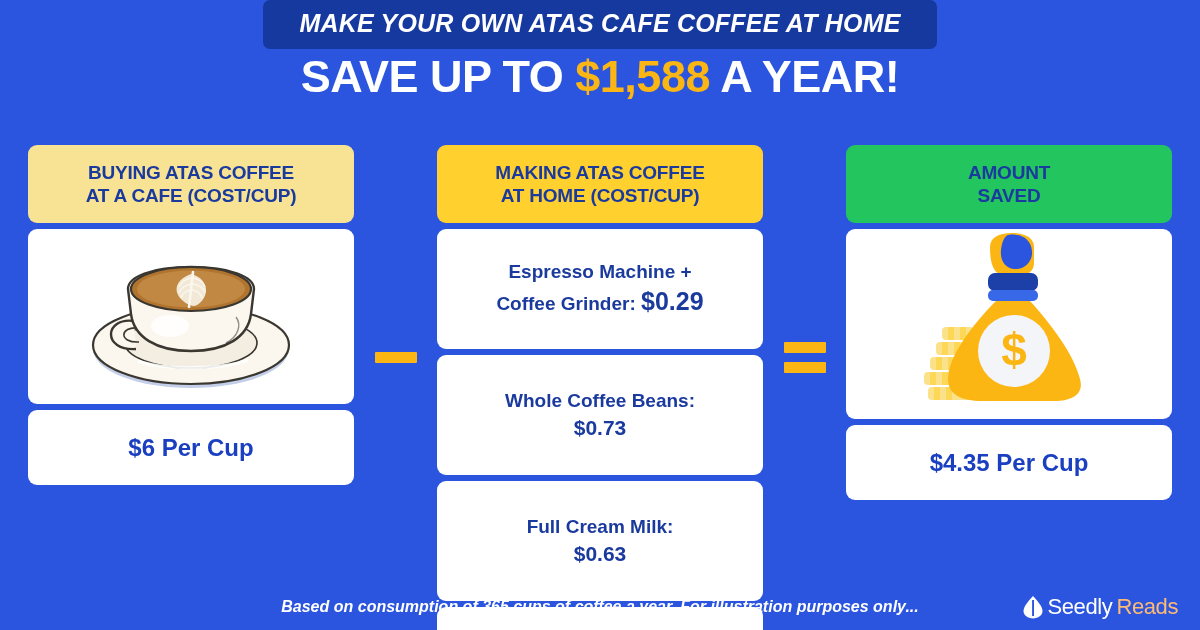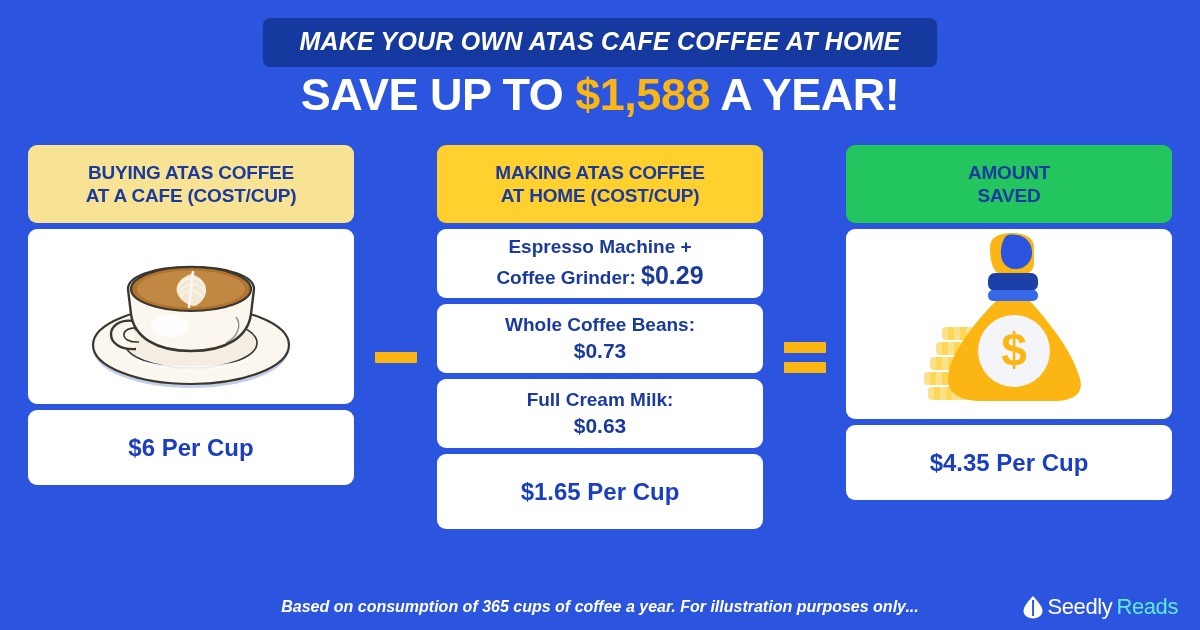--- a/index.html
+++ b/index.html
@@ -9,21 +9,21 @@
     font-family:"Liberation Sans", sans-serif;
     overflow:hidden;
     position:relative;
   }
 
   
   .banner-wrap{
     width:100%;
     display:flex;
     justify-content:center;
-    padding-top:18px;
+    padding-top:0;
     align-items:flex-end;
   }
   .banner{
     background:#16399F;
     color:#FFFFFF;
     font-size:25px;
     font-weight:bold;
     font-style:italic;
     letter-spacing:0.2px;
     padding:11px 36px 13px 36px;
@@ -118,21 +118,21 @@
     border-radius:9px;
     display:flex;
     flex-direction:column;
     align-items:center;
     justify-content:center;
     text-align:center;
     color:#1A3A9E;
     padding:10px 14px;
     line-height:1.35;
   }
-  .item.tall{ height:69px; }
+  .item.tall{ height:120px; }
   .item .lab{ font-size:19px; font-weight:bold; }
   .item .lab .val{ font-size:25px; }
   .item .big{ font-size:21px; font-weight:bold; }
 
   .footcard{
     background:#FFFFFF;
     border-radius:9px;
     height:75px;
     display:flex;
     align-items:center;
@@ -163,21 +163,21 @@
     position:absolute;
     right:22px;
     display:flex;
     align-items:center;
     gap:4px;
     font-size:22px;
     font-weight:normal;
     letter-spacing:-0.4px;
   }
   .logo .seedly{ color:#FFFFFF; }
-  .logo .reads { color:#5eead4; }
+  .logo .reads { color:#fdba74; }
   .logo svg{ display:block; }
 
   .art{ display:block; }
 </style>
 </head>
 <body>
 
 <div class="banner-wrap">
   <div class="banner">MAKE YOUR OWN ATAS CAFE COFFEE AT HOME</div>
 </div>

